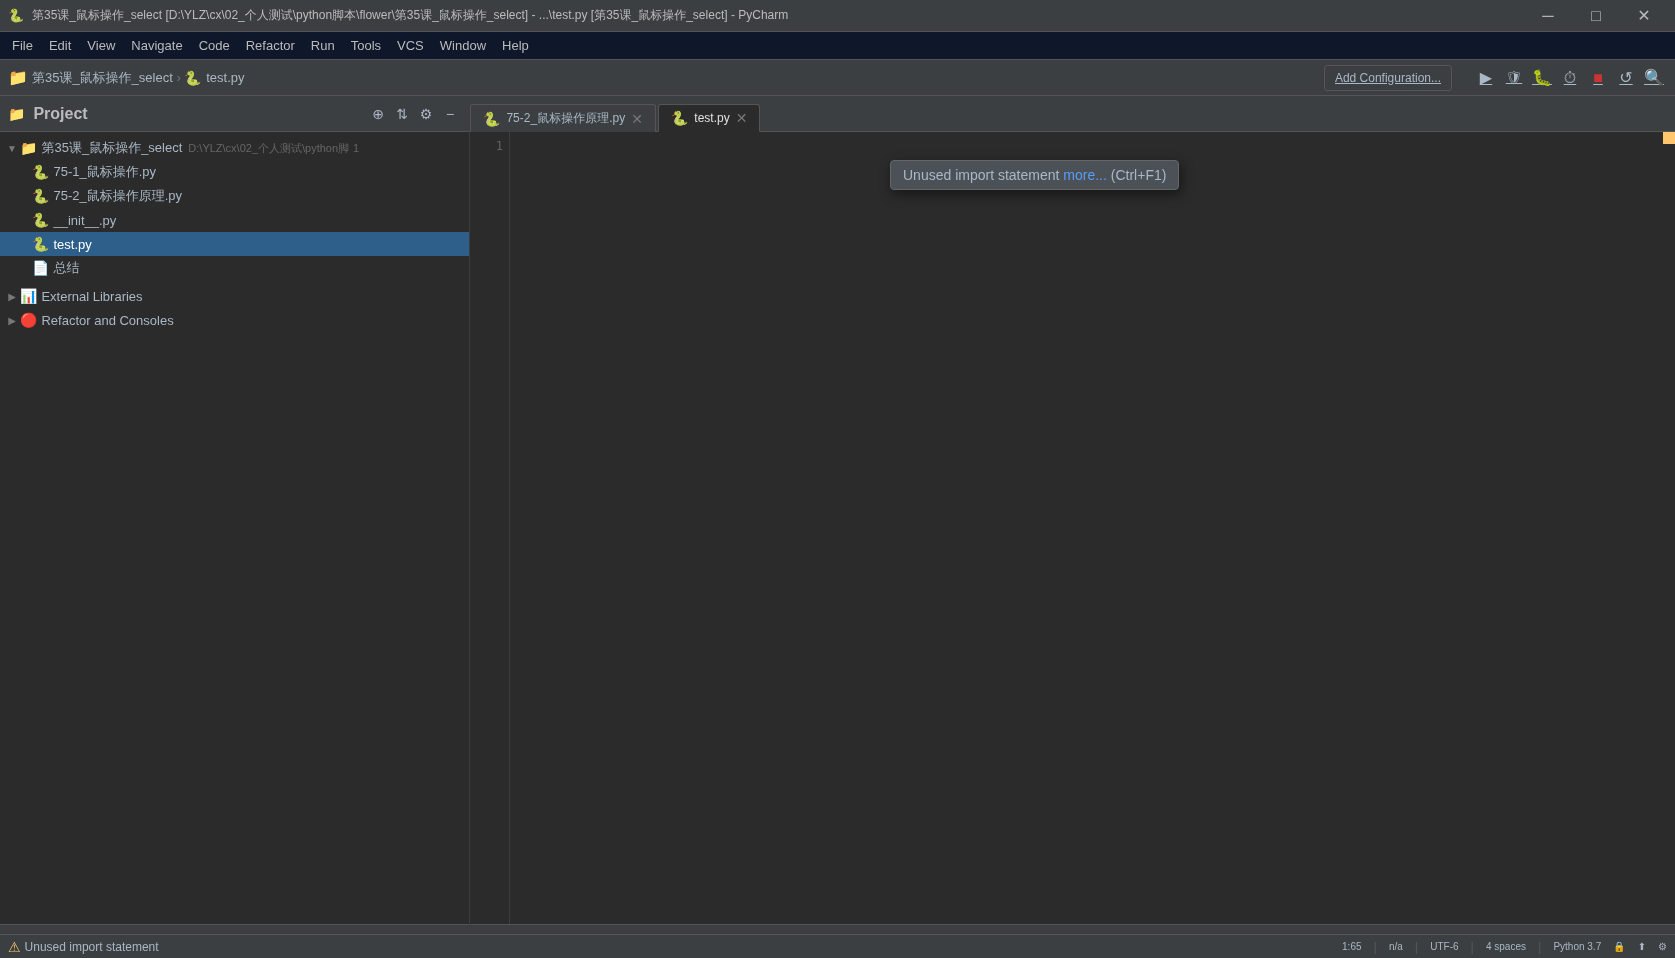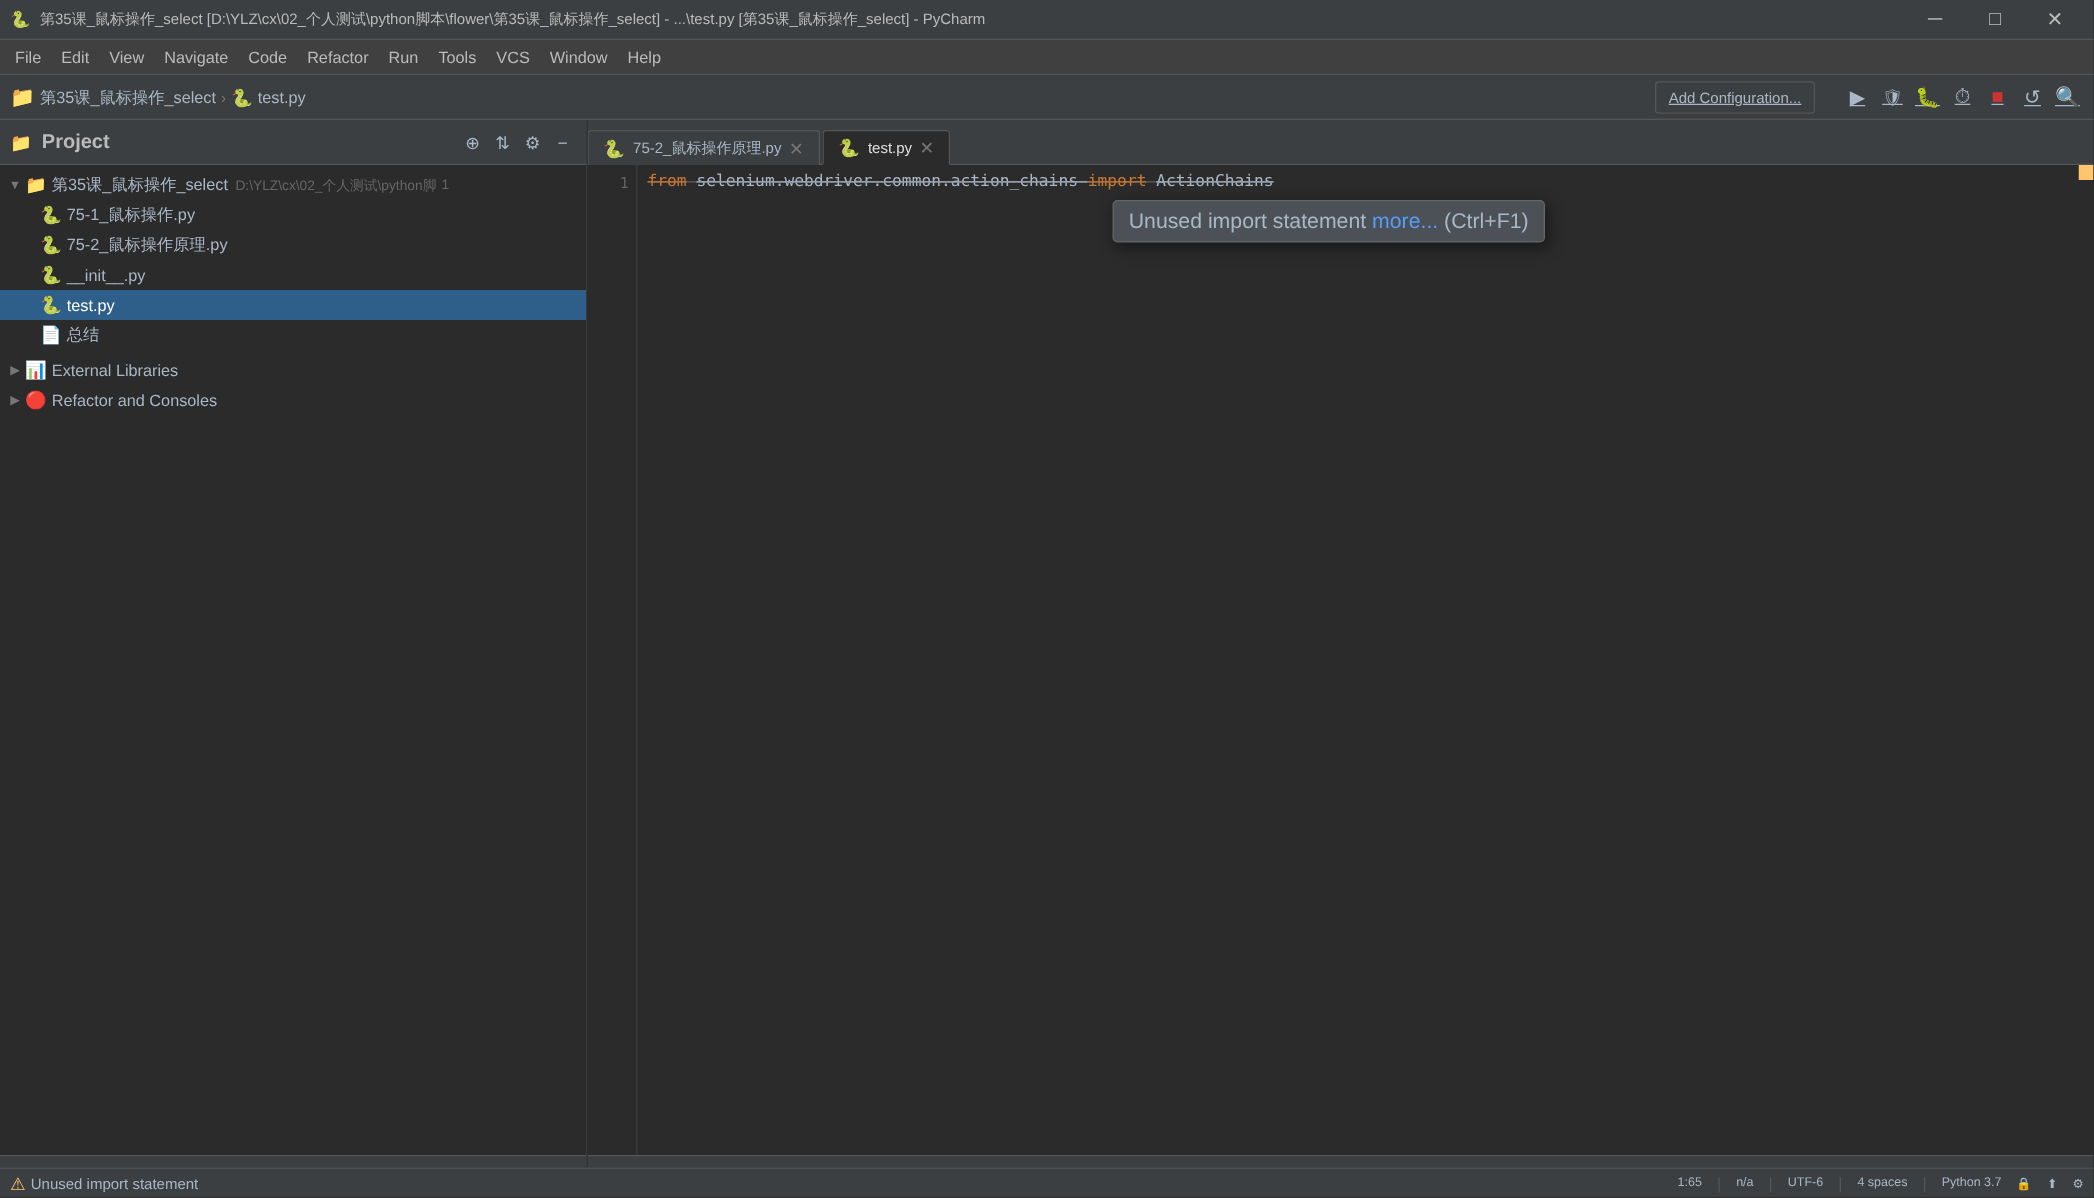--- a/index.html
+++ b/index.html
@@ -51,21 +51,21 @@
       color: #bbb;
       cursor: pointer;
       font-size: 16px;
       display: flex;
       align-items: center;
       justify-content: center;
     }
 
     
     .menu-bar {
-      background: #404040;
+      background: #0f172a;
       height: 28px;
       display: flex;
       align-items: center;
       padding: 0 4px;
       border-bottom: 1px solid #555;
       flex-shrink: 0;
     }
     .menu-item {
       padding: 4px 8px;
       color: #bbb;
@@ -301,21 +301,21 @@
 
     
     .tooltip-popup {
       position: absolute;
       top: 28px;
       left: 380px;
       background: #4b5157;
       border: 1px solid #666;
       border-radius: 4px;
       padding: 6px 12px;
-      font-size: 17px;
+      font-size: 14px;
       color: #a9b7c6;
       white-space: nowrap;
       z-index: 100;
       box-shadow: 2px 4px 12px rgba(0,0,0,0.5);
     }
     .tooltip-link {
       color: #589df6;
       cursor: pointer;
     }
     .tooltip-shortcut {
@@ -520,26 +520,20 @@
         <span>test.py</span>
         <span class="tab-close">✕</span>
       </div>
     </div>
 
     <div class="editor-body">
       <div class="line-numbers">
         <div>1</div>
       </div>
       <div class="code-area">
-        <div class="code-line">
-          <span style="color:#cc7832; text-decoration:line-through; font-family:Consolas,monospace;">from</span>
-          <span style="color:#a9b7c6; text-decoration:line-through; font-family:Consolas,monospace;"> selenium.webdriver.common.action_chains </span>
-          <span style="color:#cc7832; text-decoration:line-through; font-family:Consolas,monospace;">import</span>
-          <span style="color:#a9b7c6; text-decoration:line-through; font-family:Consolas,monospace;"> ActionChains</span>
-        </div>
 
         <div class="tooltip-popup">
           <span>Unused import statement</span>
           <span> </span>
           <span class="tooltip-link">more...</span>
           <span class="tooltip-shortcut">(Ctrl+F1)</span>
         </div>
       </div>
       <div class="right-gutter">
         <div class="gutter-indicator"></div>

